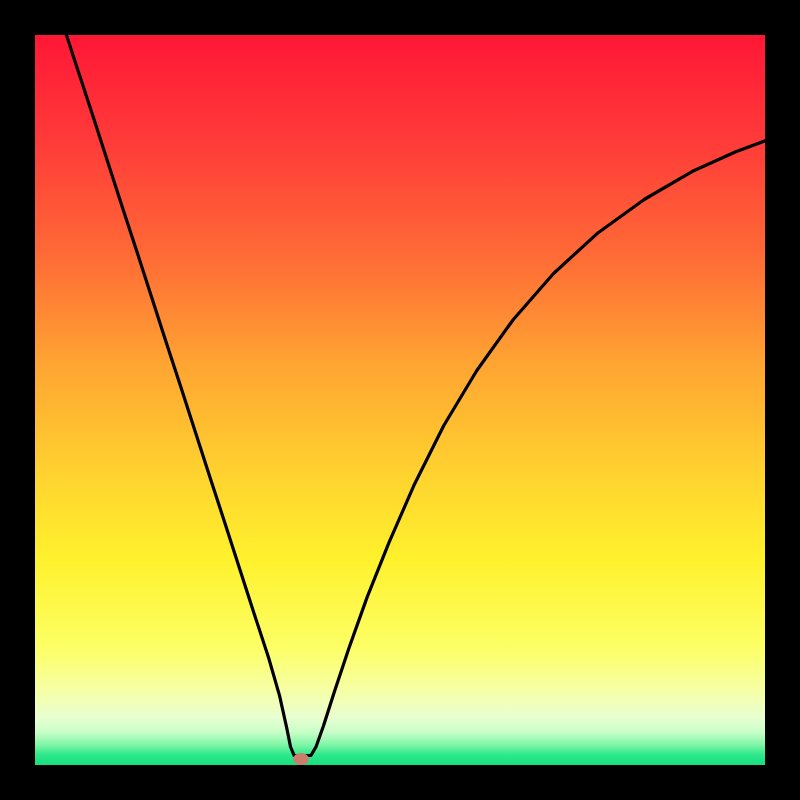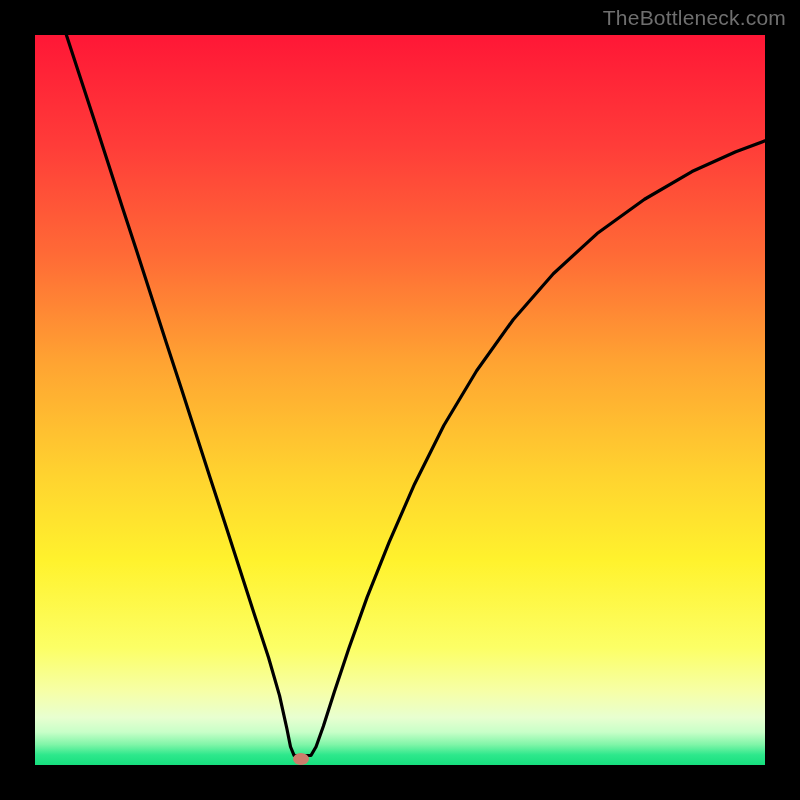--- a/index.html
+++ b/index.html
@@ -49,21 +49,20 @@
     color: #6f6f6f;
     font-size: 21px;
     letter-spacing: 0.2px;
     font-weight: 500;
   }
 </style>
 </head>
 <body>
 
 <div class="frame">
-  <div class="watermark">TheBottleneck.com</div>
   <div class="plot">
     <svg class="gradient" viewBox="0 0 730 730" preserveAspectRatio="none">
       <defs>
         <linearGradient id="bg" x1="0" y1="0" x2="0" y2="1">
             <stop offset="0%" stop-color="#ff1736"></stop>
             <stop offset="15%" stop-color="#ff3c39"></stop>
             <stop offset="30%" stop-color="#ff6a36"></stop>
             <stop offset="45%" stop-color="#ffa432"></stop>
             <stop offset="60%" stop-color="#ffd22f"></stop>
             <stop offset="72%" stop-color="#fff22d"></stop>

